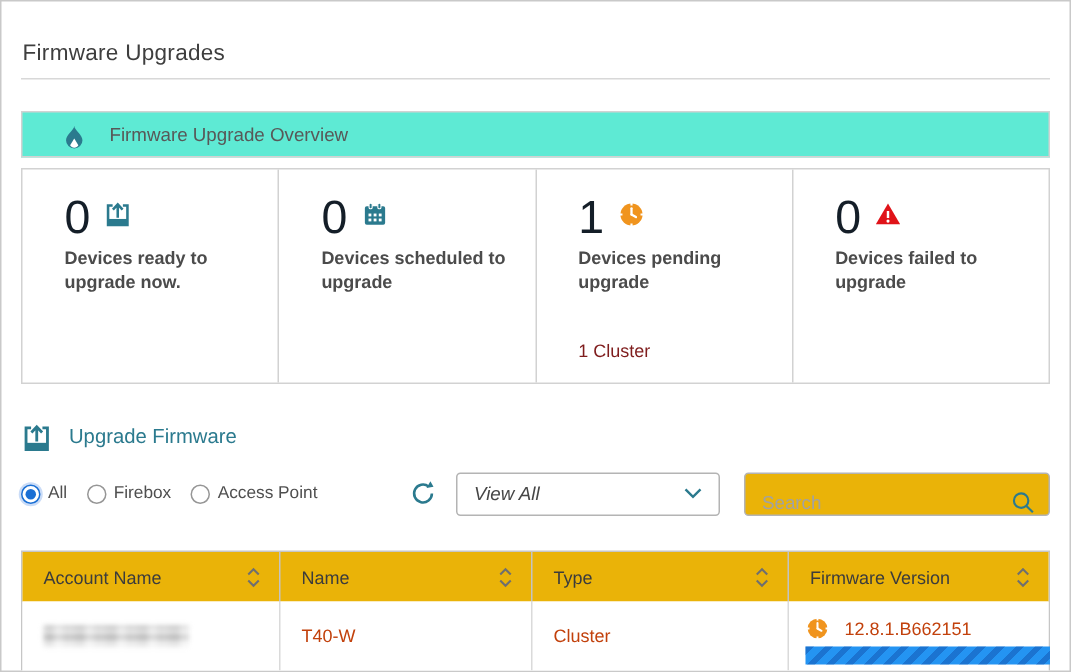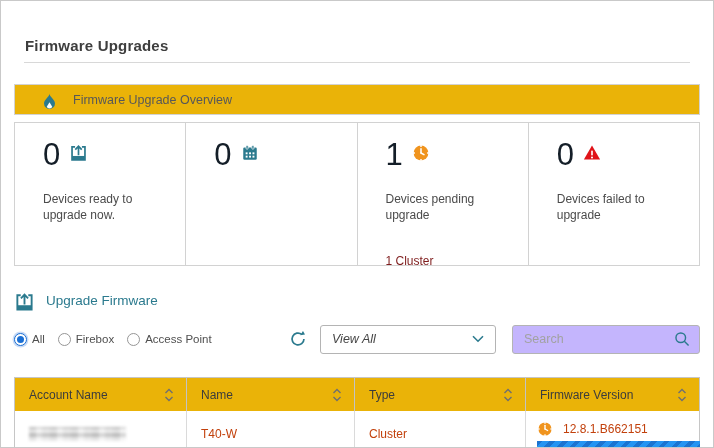--- a/index.html
+++ b/index.html
@@ -2,55 +2,55 @@
 <html><head>
 <meta charset="utf-8">
 <style>
   html,body { margin:0; padding:0; background:#fff; }
   * { box-sizing:border-box; font-family:"Liberation Sans","DejaVu Sans",sans-serif; }
 
   .page { position:relative; width:714px; height:448px; background:#fff;
           border:1px solid #c9c9c9; padding:0 13px; overflow:hidden; }
 
   
-  .page-title { margin:10px; padding:26px 1px 8px 1px; font-size:15px; font-weight:700;
+  .page-title { margin:0; padding:26px 1px 8px 1px; font-size:15px; font-weight:400;
                 color:#3e3e3e; border-bottom:1px solid #d8d8d8; letter-spacing:.2px; }
 
   
   .overview-header { margin-top:21px; height:31px; border:1px solid #d2d2d2;
                      display:flex; align-items:center; gap:15px; padding-left:26px;
-                     font-size:12.5px; color:#585858; background:#eab308; }
+                     font-size:12.5px; color:#585858; background:#5eead4; }
   .overview-cards { margin-top:7px; height:144px; border:1px solid #d2d2d2; display:flex; background:#fff; }
   .stat-cell { flex:1; border-right:1px solid #d2d2d2; padding:17px 6px 0 28px; }
   .stat-cell:last-child { border-right:none; }
   .stat-top { display:flex; align-items:flex-start; gap:9px; }
   .stat-value { font-size:31px; line-height:30px; color:#141e28; font-weight:400; }
   .stat-icon { margin-top:4px; line-height:0; }
-  .stat-label { margin-top:21px; font-size:12px; line-height:1.35; color:#4b4b4b; max-width:128px; }
+  .stat-label { margin-top:4px; font-size:12px; line-height:1.35; color:#4b4b4b; max-width:128px;font-weight:bold; }
   .stat-sub { margin-top:31px; font-size:12px; color:#7f1d1d; }
 
   
   .upgrade-row { margin-top:22px; display:flex; align-items:flex-start; }
   .upgrade-link { display:flex; align-items:center; gap:11px; color:#2b7a8e;
                   font-size:13.5px; cursor:pointer; text-decoration:none; }
 
   
   .filter-row { margin-top:11px; height:30px; display:flex; align-items:center; }
   .radio-group { display:flex; align-items:center; gap:13px; font-size:11.5px; color:#4f4f4f; }
   .radio { display:flex; align-items:center; gap:5px; cursor:pointer; }
   .rb { width:13px; height:13px; border-radius:50%; border:1.5px solid #969696;
         background:#fff; position:relative; flex:0 0 auto; }
   .radio.on .rb { border-color:#1a6fd4; box-shadow:0 0 0 1.5px rgba(80,140,230,.30); }
   .radio.on .rb::after { content:""; position:absolute; inset:2px; border-radius:50%; background:#1a6fd4; }
   .refresh-btn { margin-left:auto; line-height:0; cursor:pointer; }
   .dropdown { margin-left:13px; width:176px; height:29px; border:1px solid #b4b4b4; border-radius:3px;
               background:#fff; display:flex; align-items:center; justify-content:space-between;
               padding:0 11px; font-size:12.5px; color:#464646; cursor:pointer;font-style:italic; }
-  .searchbox { margin-left:16px; width:188px; height:29px; border:1px solid #b4b4b4; border-radius:3px;
-               background:#c4b5fd; display:flex; align-items:center; padding:0 9px; }
+  .searchbox { margin-left:16px; width:204px; height:29px; border:1px solid #b4b4b4; border-radius:3px;
+               background:#eab308; display:flex; align-items:flex-end; padding:0 9px; }
   .searchbox input { border:none; outline:none; flex:1; min-width:0; font-size:12.5px; color:#444; background:transparent; }
   .searchbox input::placeholder { color:#a2a2a2; }
 
   
   .table { margin-top:23px; border:1px solid #c6c6c6; background:#fff; }
   .thead { display:flex; height:33px; background:#eab308; }
   .th { display:flex; align-items:center; justify-content:space-between;
         padding:0 12px 0 14px; font-size:12px; color:#3c3c3c; border-right:1px solid #c3c3c3; }
   .th:last-child { border-right:none; }
   .sort { line-height:0; cursor:pointer; }
@@ -124,20 +124,21 @@
               <rect x="5.2" y="9.3" width="2.1" height="2.1"></rect>
                 <rect x="9" y="9.3" width="2.1" height="2.1"></rect>
                 <rect x="12.8" y="9.3" width="2.1" height="2.1"></rect>
               <rect x="5.2" y="13" width="2.1" height="2.1"></rect>
                 <rect x="9" y="13" width="2.1" height="2.1"></rect>
                 <rect x="12.8" y="13" width="2.1" height="2.1"></rect>
             </g>
           </svg>
         </span>
       </div>
+      <div class="stat-label">Devices scheduled to upgrade</div>
       <div class="stat-sub"></div>
     </div>
 
     <div class="stat-cell">
       <div class="stat-top">
         <span class="stat-value">1</span>
         <span class="stat-icon">
           <svg width="18" height="18" viewBox="0 0 20 20">
             <circle cx="10" cy="10" r="8.2" fill="#f0941e"></circle>
             <g stroke="#fff" stroke-width="1.7" stroke-linecap="round">

